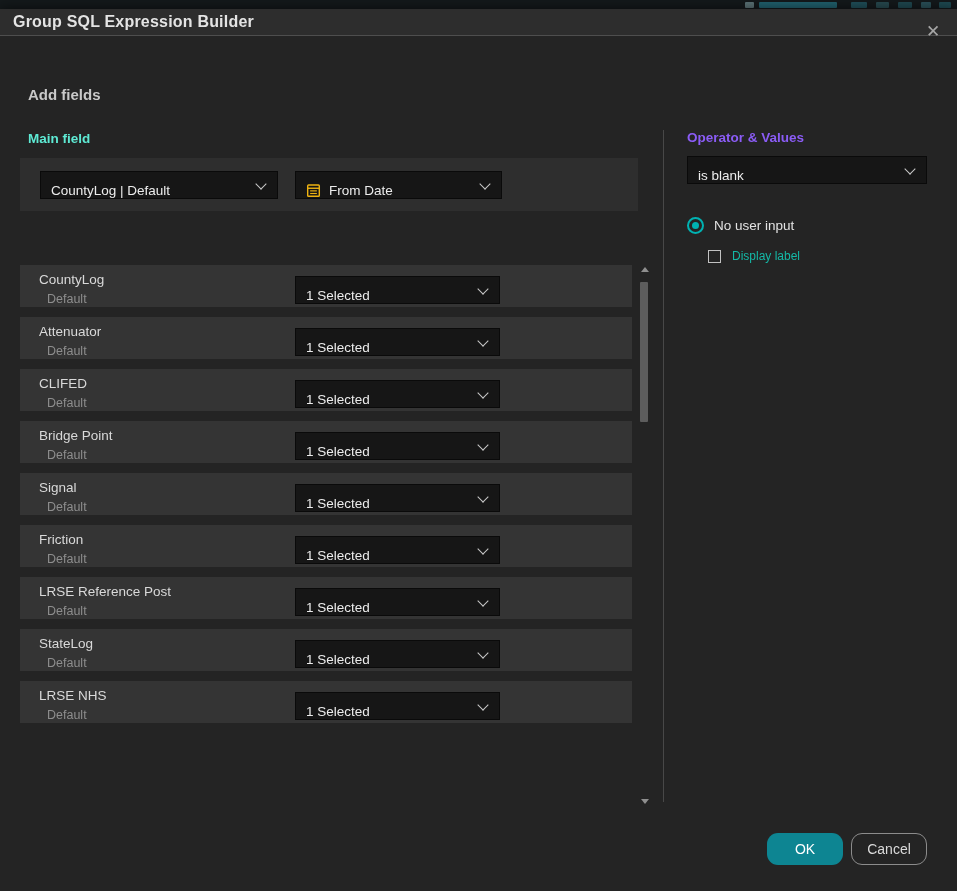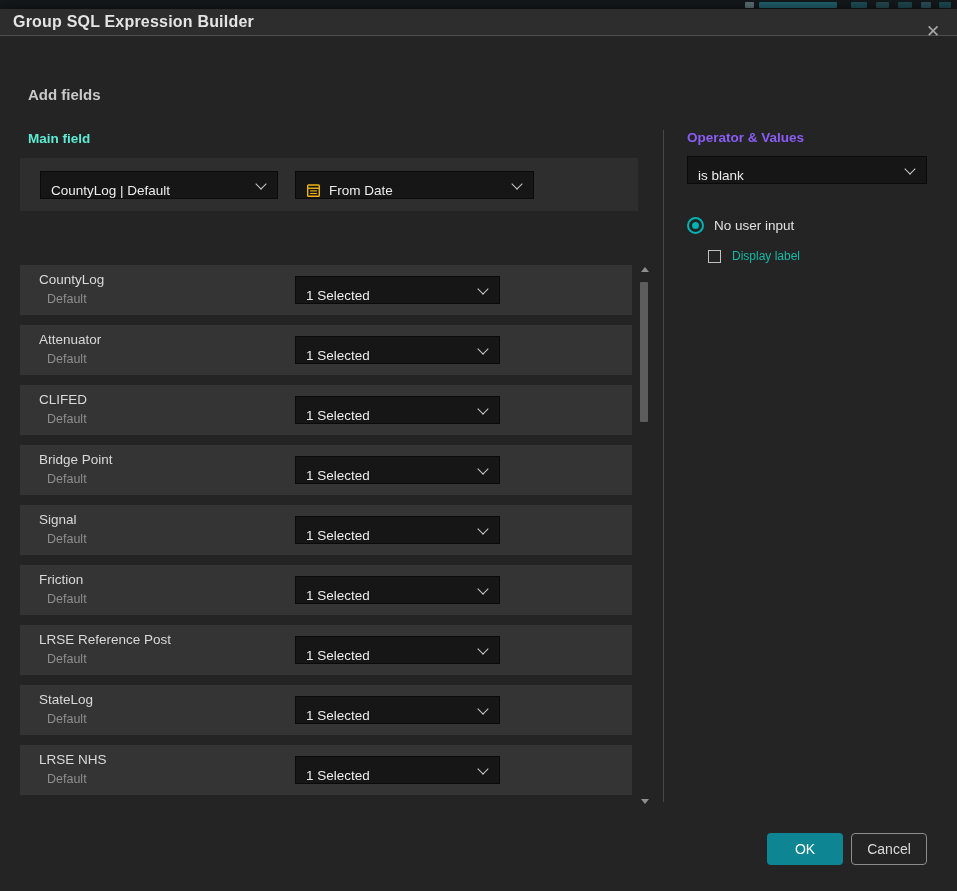--- a/index.html
+++ b/index.html
@@ -19,26 +19,26 @@
   .section-heading{position:absolute;left:28px;font-size:15px;font-weight:700;color:#c9c9c9;}
   .sub-label{position:absolute;left:28px;font-size:13.5px;font-weight:700;color:#5eead4;}
 
   
   .select{position:absolute;height:28px;background:#161616;border:1px solid #0a0a0a;box-sizing:border-box;display:flex;align-items:flex-end;padding:0 28px 0 10px;font-size:13.5px;color:#ececec;cursor:pointer;white-space:nowrap;overflow:hidden;}
   .chev{position:absolute;right:12px;top:50%;width:7px;height:7px;margin-top:-5px;border-right:1.6px solid #c9c9c9;border-bottom:1.6px solid #c9c9c9;transform:rotate(45deg);}
 
   
   .main-panel{position:absolute;left:20px;top:149px;width:618px;height:53px;background:#2e2e2e;}
   .main-panel .sel-layer{left:20px;top:13px;width:238px;}
-  .main-panel .sel-field{left:275px;top:13px;width:239px;}
+  .main-panel .sel-field{left:275px;top:13px;width:207px;}
   .cal-icon{display:inline-block;margin-right:8px;flex:0 0 auto;line-height:0;}
 
   
   .fields-list{position:absolute;left:20px;top:256px;width:612px;}
-  .field-row{position:relative;width:612px;height:50px;background:#343434;margin-bottom:10px;}
+  .field-row{position:relative;width:612px;height:42px;background:#343434;margin-bottom:10px;}
   .row-name{position:absolute;left:19px;top:7px;font-size:13.5px;color:#d9d9d9;}
   .row-sub{position:absolute;left:27px;top:27px;font-size:12.5px;color:#8e8e8e;}
   .row-select{left:275px;top:11px;width:205px;}
 
   
   .scrollbar{position:absolute;left:638px;top:250px;width:13px;height:547px;}
   .scroll-up{position:absolute;left:3px;top:8px;width:0;height:0;border-left:4px solid transparent;border-right:4px solid transparent;border-bottom:5px solid #8f8f8f;}
   .scroll-thumb{position:absolute;left:2px;top:23px;width:8px;height:140px;background:#5d5d5d;border-radius:1px;cursor:pointer;}
   .scroll-down{position:absolute;left:3px;bottom:2px;width:0;height:0;border-left:4px solid transparent;border-right:4px solid transparent;border-top:5px solid #8f8f8f;}
 
@@ -48,21 +48,21 @@
   .op-select{left:687px;top:147px;width:240px;}
   .radio-row{position:absolute;left:687px;top:208px;display:flex;align-items:center;cursor:pointer;}
   .radio-outer{width:13px;height:13px;border-radius:50%;border:2px solid var(--radio,#00b2b2);display:flex;align-items:center;justify-content:center;background:transparent;}
   .radio-dot{width:7px;height:7px;border-radius:50%;background:var(--radio,#00b2b2);}
   .radio-label{margin-left:10px;font-size:13.5px;color:#e2e2e2;}
   .check-row{position:absolute;left:708px;top:240px;display:flex;align-items:center;cursor:pointer;}
   .checkbox{width:13px;height:13px;border:1px solid #c2c2c2;background:transparent;box-sizing:border-box;}
   .check-label{margin-left:11px;font-size:12px;color:#14b8a6;}
 
   
-  .btn{position:absolute;top:824px;width:76px;height:32px;display:flex;align-items:center;justify-content:center;font-size:14px;border-radius:4px;cursor:pointer;box-sizing:border-box;}
+  .btn{position:absolute;top:824px;width:76px;height:32px;display:flex;align-items:center;justify-content:center;font-size:14px;border-radius:11px;cursor:pointer;box-sizing:border-box;}
   .btn-ok{left:767px;background:var(--accent,#0d8592);color:#ffffff;}
   .btn-cancel{left:851px;background:transparent;border:1px solid #8c8c8c;color:#dadada;}
 </style>
 </head>
 <body>
 
 <div class="screen">
 
   <div class="bg-strip">
     <span class="frag" style="left:745px;width:9px;background:#5b7276;"></span>

